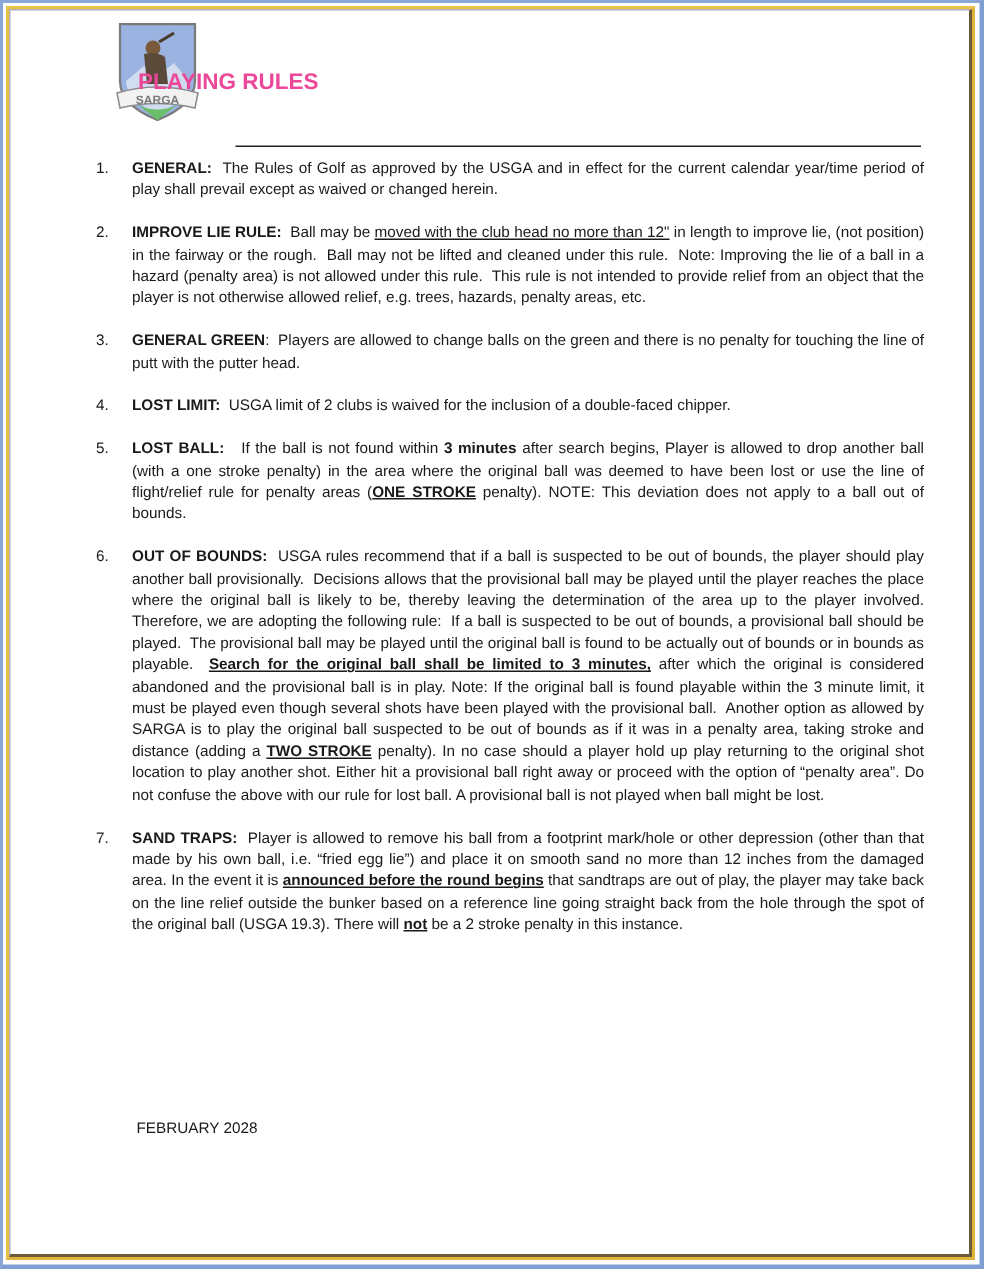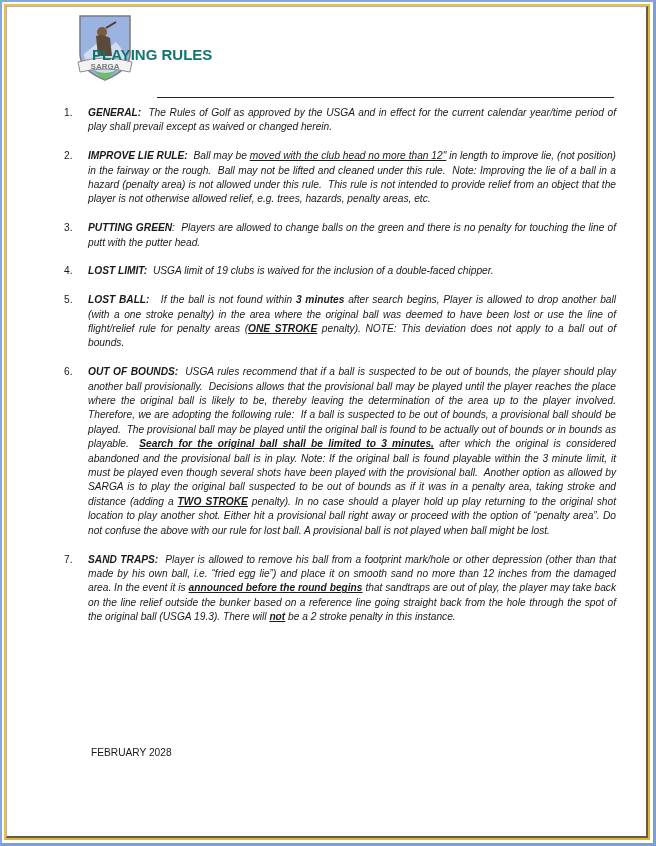--- a/index.html
+++ b/index.html
@@ -19,33 +19,33 @@
     border-right: 2px solid #e0b43a; border-bottom: 2px solid #e0b43a;
   }
   .frame-inner2 {
     position: absolute; left: 0; top: 0; right: 0; bottom: 0; box-sizing: border-box;
     border-left: 1px solid #b0b0b0; border-top: 1px solid #b0b0b0;
     border-right: 2px solid #6b5a3a; border-bottom: 2px solid #6b5a3a;
   }
   .logo { position: absolute; left: 76px; top: 14px; width: 58px; height: 70px; }
   .title {
     position: absolute; left: 92px; top: 46px; font-size: 15px; font-weight: bold;
-    color: #0f766e; letter-spacing: 0px;
+    color: #ec4899; letter-spacing: 0px;
   }
   .rule-line {
     position: absolute; left: 157px; top: 97px; width: 457px; height: 0;
     border-top: 1px solid #222;
   }
   .content {
     position: absolute; left: 64px; top: 106px; width: 552px;
     font-size: 10.2px; line-height: 14.4px;
   }
   .item { display: flex; margin-bottom: 14.4px; }
   .num { width 0; flex: 0 0 24px; }
-  .txt { flex: 1; text-align: justify; font-style: italic; }
+  .txt { flex: 1; text-align: justify; }
   b { font-weight: bold; }
   .footer {
     position: absolute; left: 91px; top: 747px; font-size: 10.2px;
   }
 </style>
 </head>
 <body>
 
 <div class="frame">
   <div class="frame-inner">
@@ -71,25 +71,25 @@
     <div class="item">
       <div class="num">1.</div>
       <div class="txt"><b>GENERAL:</b><span style="white-space: pre-wrap;">  The Rules of Golf as approved by the USGA and in effect for the current calendar year/time period of play shall prevail except as waived or changed herein.</span></div>
     </div>
     <div class="item">
       <div class="num">2.</div>
       <div class="txt"><b>IMPROVE LIE RULE:</b><span style="white-space: pre-wrap;">  Ball may be </span><span style="text-decoration: underline; white-space: pre-wrap;">moved with the club head no more than 12"</span><span style="white-space: pre-wrap;"> in length to improve lie, (not position) in the fairway or the rough.  Ball may not be lifted and cleaned under this rule.  Note: Improving the lie of a ball in a hazard (penalty area) is not allowed under this rule.  This rule is not intended to provide relief from an object that the player is not otherwise allowed relief, e.g. trees, hazards, penalty areas, etc.</span></div>
     </div>
     <div class="item">
       <div class="num">3.</div>
-      <div class="txt"><b>PUTTING GREEN</b><span style="white-space: pre-wrap;">:  Players are allowed to change balls on the green and there is no penalty for touching the line of putt with the putter head.</span></div>
+      <div class="txt"><b>GENERAL GREEN</b><span style="white-space: pre-wrap;">:  Players are allowed to change balls on the green and there is no penalty for touching the line of putt with the putter head.</span></div>
     </div>
     <div class="item">
       <div class="num">4.</div>
-      <div class="txt"><b>LOST LIMIT:</b><span style="white-space: pre-wrap;">  USGA limit of 19 clubs is waived for the inclusion of a double-faced chipper.</span></div>
+      <div class="txt"><b>LOST LIMIT:</b><span style="white-space: pre-wrap;">  USGA limit of 2 clubs is waived for the inclusion of a double-faced chipper.</span></div>
     </div>
     <div class="item">
       <div class="num">5.</div>
       <div class="txt"><b>LOST BALL:</b><span style="white-space: pre-wrap;">   If the ball is not found within </span><span style="font-weight: bold; white-space: pre-wrap;">3 minutes</span><span style="white-space: pre-wrap;"> after search begins, Player is allowed to drop another ball (with a one stroke penalty) in the area where the original ball was deemed to have been lost or use the line of flight/relief rule for penalty areas (</span><span style="font-weight: bold; text-decoration: underline; white-space: pre-wrap;">ONE STROKE</span><span style="white-space: pre-wrap;"> penalty). NOTE: This deviation does not apply to a ball out of bounds.</span></div>
     </div>
     <div class="item">
       <div class="num">6.</div>
       <div class="txt"><b>OUT OF BOUNDS:</b><span style="white-space: pre-wrap;">  USGA rules recommend that if a ball is suspected to be out of bounds, the player should play another ball provisionally.  Decisions allows that the provisional ball may be played until the player reaches the place where the original ball is likely to be, thereby leaving the determination of the area up to the player involved.  Therefore, we are adopting the following rule:  If a ball is suspected to be out of bounds, a provisional ball should be played.  The provisional ball may be played until the original ball is found to be actually out of bounds or in bounds as playable.  </span><span style="font-weight: bold; text-decoration: underline; white-space: pre-wrap;">Search for the original ball shall be limited to 3 minutes,</span><span style="white-space: pre-wrap;"> after which the original is considered abandoned and the provisional ball is in play. Note: If the original ball is found playable within the 3 minute limit, it must be played even though several shots have been played with the provisional ball.  Another option as allowed by SARGA is to play the original ball suspected to be out of bounds as if it was in a penalty area, taking stroke and distance (adding a </span><span style="font-weight: bold; text-decoration: underline; white-space: pre-wrap;">TWO STROKE</span><span style="white-space: pre-wrap;"> penalty). In no case should a player hold up play returning to the original shot location to play another shot. Either hit a provisional ball right away or proceed with the option of “penalty area”. Do not confuse the above with our rule for lost ball. A provisional ball is not played when ball might be lost.</span></div>
     </div>
     <div class="item">

